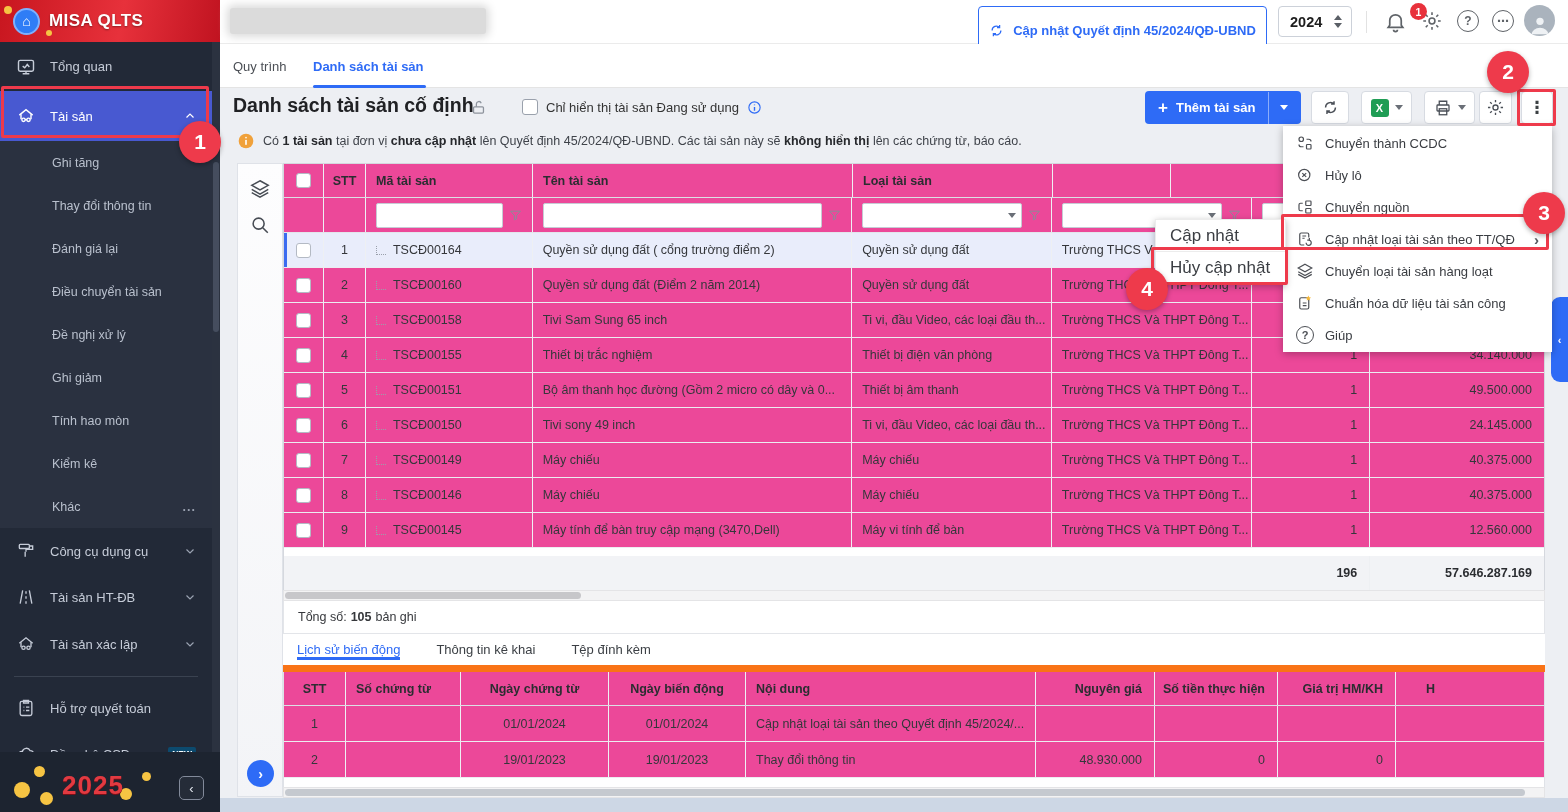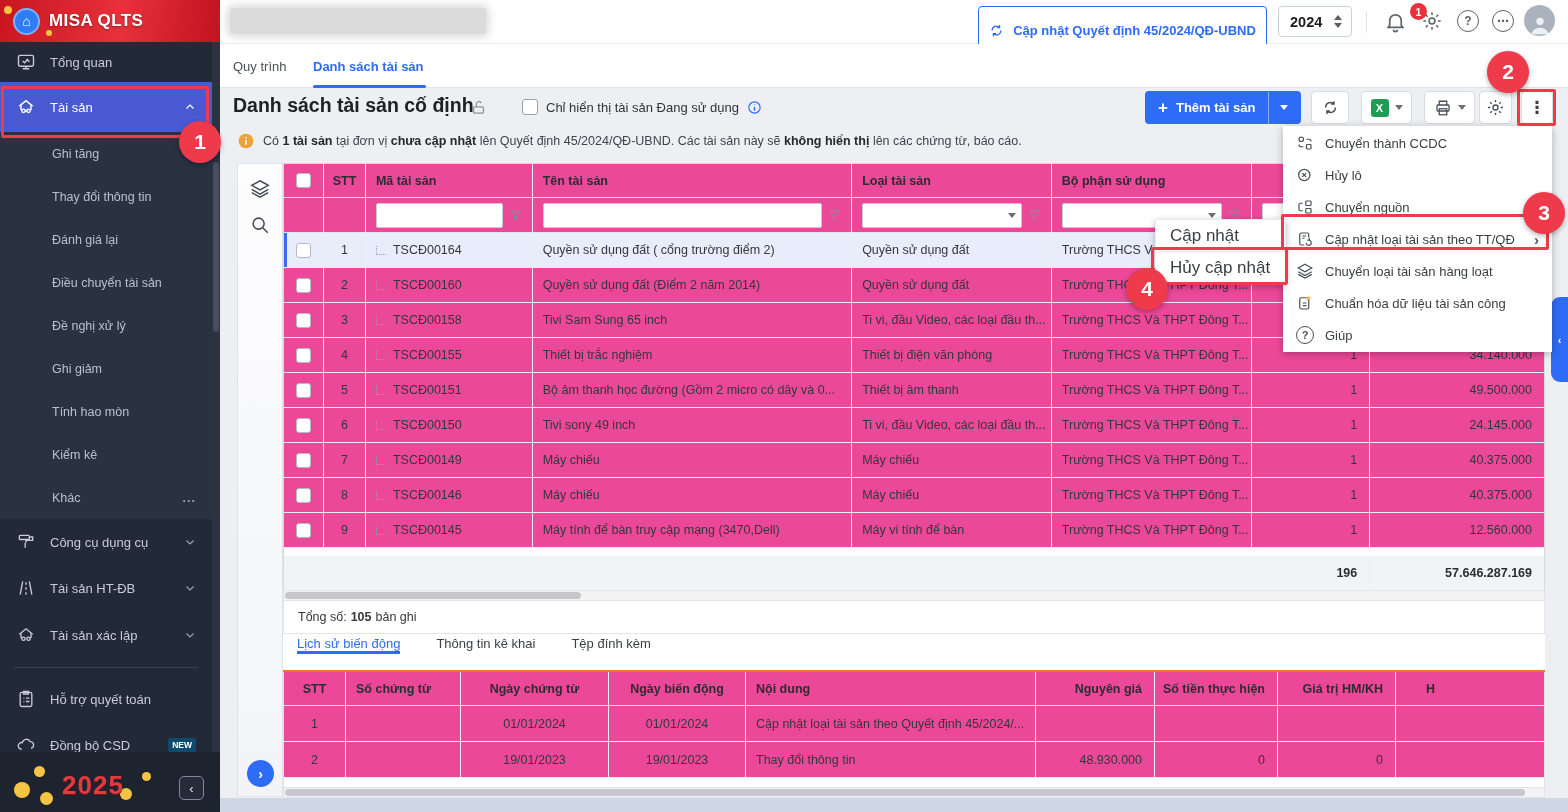--- a/index.html
+++ b/index.html
@@ -8,21 +8,21 @@
 svg{display:block}
 
 
 #sidebar{position:absolute;left:0;top:0;width:220px;height:812px;background:#222937;color:#c6ccd8;overflow:hidden}
 #side-scroll{position:absolute;right:0;top:42px;width:8px;height:770px;background:#2b3240}
 #side-thumb{position:absolute;right:1px;top:120px;width:6px;height:170px;border-radius:3px;background:#454d5e}
 #logo{height:42px;background:linear-gradient(100deg,#c8161f,#e7313b 55%,#c01320);display:flex;align-items:center;gap:9px;padding-left:13px;position:relative}
 .logo-circle{width:27px;height:27px;border-radius:50%;background:#2f7df6;border:2px solid #7db1ff;display:flex;align-items:center;justify-content:center;color:#fff;font-size:14px}
 #logo-text{color:#fff;font-weight:bold;font-size:17px;letter-spacing:.4px;text-shadow:0 1px 2px rgba(0,0,0,.4)}
 .gold{position:absolute;border-radius:50%;background:#f6c443}
-.side-item{height:40px;display:flex;align-items:center;gap:14px;padding:0 16px;font-size:13px;color:#c6ccd8;width:212px}
+.side-item{height:49px;display:flex;align-items:center;gap:14px;padding:0 16px;font-size:13px;color:#c6ccd8;width:212px}
 .side-item .lbl{flex:1;white-space:nowrap;overflow:hidden}
 #item-assets{background:#4859d1;color:#fff;height:50px;font-weight:normal}
 #item-assets svg{stroke:#fff}
 .subpanel{background:#2a3140;width:212px}
 .sub-item{height:43px;display:flex;align-items:center;padding:0 16px 0 52px;font-size:12.5px;color:#b9c0cd;white-space:nowrap}
 .sub-item .lbl{flex:1}
 .side-div{height:1px;background:#3a4250;margin:8px 14px 8px 14px;width:184px}
 .newbadge{background:#0c4a6e;color:#fff;font-size:8.5px;font-weight:bold;border-radius:2px;padding:2px 4px;margin-left:24px}
 #decor{position:absolute;left:0;bottom:0;width:220px;height:60px;background:#1d2430;overflow:hidden}
 #decor-year{position:absolute;left:62px;top:18px;font-size:26px;font-weight:bold;color:#e23a41;text-shadow:0 1px 0 #7a0f16;letter-spacing:1px}
@@ -98,21 +98,21 @@
 .fin{flex:1;height:25px;border:1px solid #c6cbd4;border-radius:2px;background:#fff;display:flex;align-items:center;justify-content:flex-end;padding-right:5px;min-width:0}
 .fin input{border:none;outline:none;width:100%;height:100%;font-size:12px;padding:0 5px;background:transparent}
 .funnel{margin-left:6px;flex:none}
 .spacer{height:8px;background:#fff}
 .totalrow{height:34px;background:#f2f3f6;font-weight:bold;font-size:12.5px;color:#2b2d31}
 #hsb1{position:absolute;left:283px;top:590px;width:1262px;height:11px;background:#f3f3f4;border:1px solid #e4e4e6}
 #hsb1 .thumb{position:absolute;left:1px;top:1px;width:296px;height:7px;background:#c7c7ca;border-radius:4px}
 
 
 #sumrow{position:absolute;left:283px;top:601px;width:1262px;height:33px;background:#fff;border:1px solid #e3e5e9;border-top:none;display:flex;align-items:center;padding-left:14px;font-size:12.5px;color:#35373b;gap:4px}
-#btabs{position:absolute;left:283px;top:634px;width:1262px;height:38px;background:#fff;border-bottom:2px solid #f97316;display:flex;align-items:flex-start;gap:36px;padding-left:14px}
+#btabs{position:absolute;left:283px;top:634px;width:1262px;height:38px;background:#fff;border-bottom:7px solid #f97316;display:flex;align-items:center;gap:36px;padding-left:14px}
 .btab{display:flex;align-items:center;font-size:13px;color:#3c4045;border-bottom:3px solid transparent;padding-top:2px}
 .btab.active{color:#2e6bf6;border-bottom-color:#2e6bf6}
 
 
 #btable{position:absolute;left:283px;top:672px;width:1262px;background:#fff;border:1px solid #dfe2e7;border-top:none}
 .bh{height:34px;border-bottom:1px solid #dcdfe5;font-weight:bold;font-size:12.5px;color:#2b2d31}
 .br{height:36px;border-bottom:1px solid #ecedf1;font-size:12.5px;color:#35373b}
 .b-stt{width:62px;justify-content:center}
 .b-doc{width:115px}
 .b-dd{width:148px;justify-content:center}
@@ -400,21 +400,20 @@
 
   <div id="grid">
     <div class="row gh">
       <div class="th c-check">
           <span class="cb"></span>
         </div>
       <div class="th c-stt ctr">STT</div>
       <div class="th c-code">Mã tài sản</div>
       <div class="th c-name">Tên tài sản</div>
       <div class="th c-type">Loại tài sản</div>
-      <div class="th c-dept">Bộ phận sử dụng</div>
       <div class="th c-qty"></div>
       <div class="th c-price"></div>
     </div>
     <div class="row gf">
       <div class="td c-check"></div>
       <div class="td c-stt"></div>
       <div class="td c-code">
           <span class="fin">
             <input style="">
           </span>

